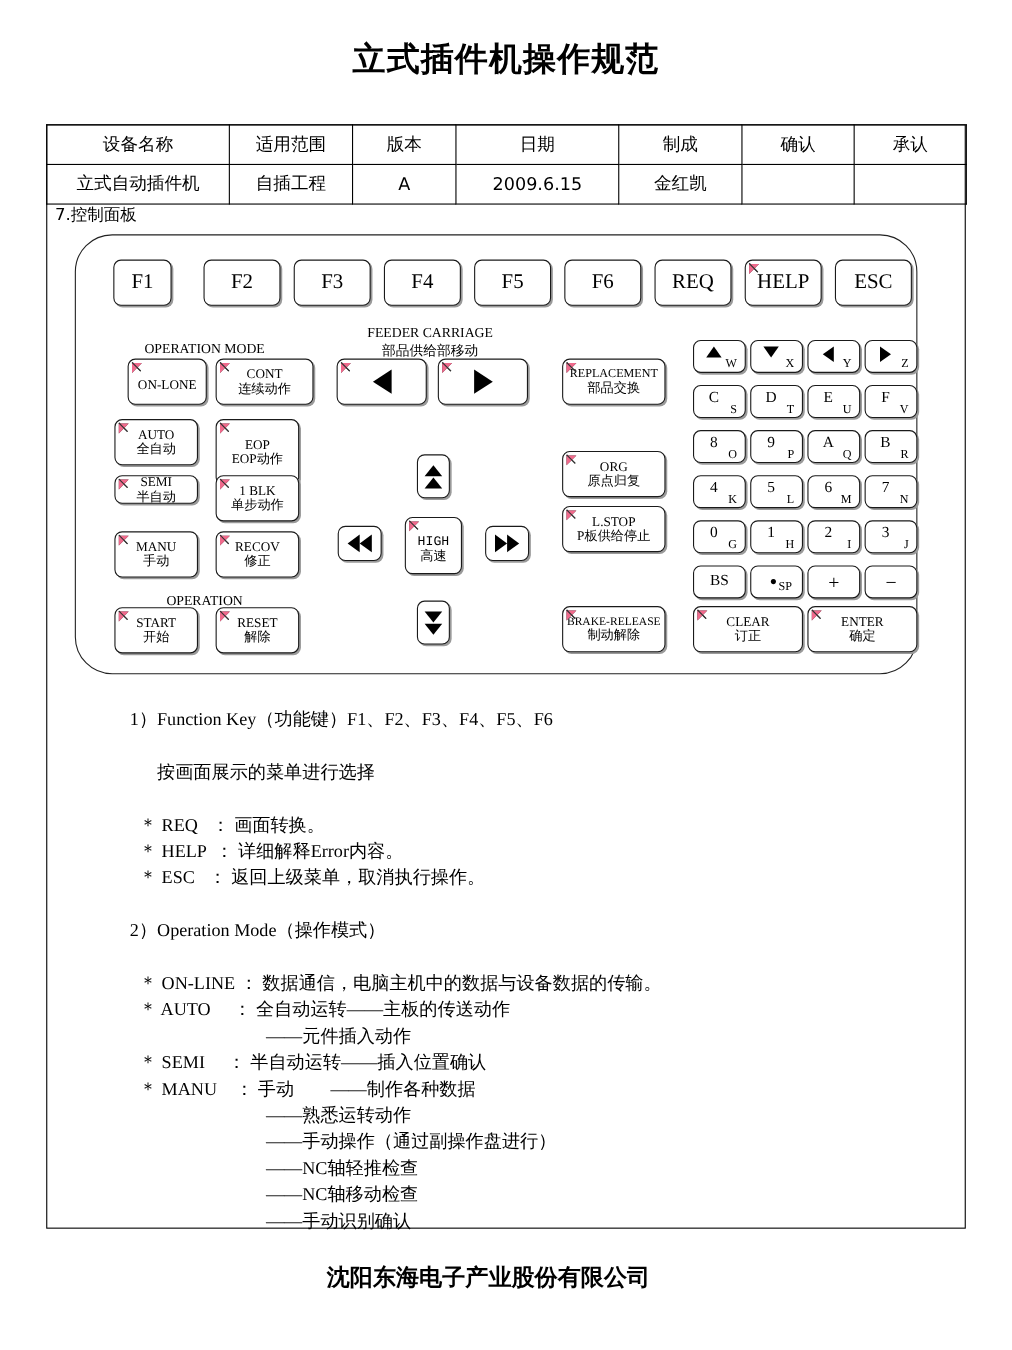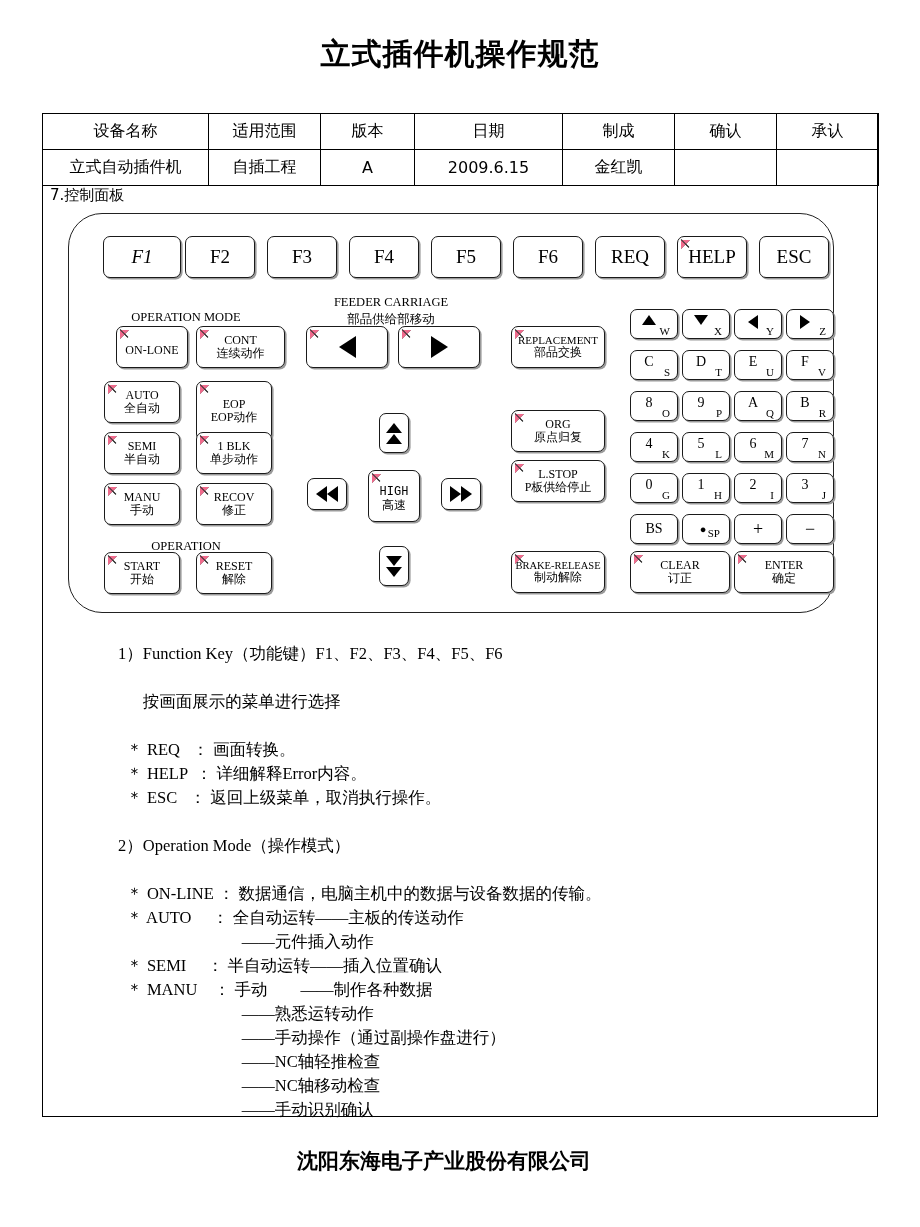--- a/index.html
+++ b/index.html
@@ -145,21 +145,21 @@
     <td></td>
     <td></td>
   </tr>
 </tbody>
   </table>
 
 <div class="section-head">7.控制面板</div>
 
 <div class="panel"></div>
 
-<div class="key fkey" style="left:103px;top:236px;width:78px;height:42px;font-style:italic;">
+<div class="key fkey" style="left:103px;top:236px;width:53px;height:42px;">
   <span class="l1">F1</span>
   </div>
 <div class="key fkey" style="left:185px;top:236px;width:70px;height:42px;">
   <span class="l1">F2</span>
   </div>
 <div class="key fkey" style="left:267px;top:236px;width:70px;height:42px;">
   <span class="l1">F3</span>
   </div>
 <div class="key fkey" style="left:349px;top:236px;width:70px;height:42px;">
   <span class="l1">F4</span>
@@ -200,21 +200,21 @@
   <span class="led"></span>
   <span class="l1">AUTO</span>
   <span class="l2">全自动</span>
   </div>
 <div class="key" style="left:196px;top:381px;width:76px;height:60px;">
   <span class="led"></span>
   <span class="l1">EOP</span>
   <span class="l2">EOP动作</span>
   </div>
 
-<div class="key" style="left:104px;top:432px;width:76px;height:42px;">
+<div class="key" style="left:104px;top:432px;width:76px;height:26px;">
   <span class="led"></span>
   <span class="l1">SEMI</span>
   <span class="l2">半自动</span>
   </div>
 <div class="key" style="left:196px;top:432px;width:76px;height:42px;">
   <span class="led"></span>
   <span class="l1">1 BLK</span>
   <span class="l2">单步动作</span>
   </div>
 

